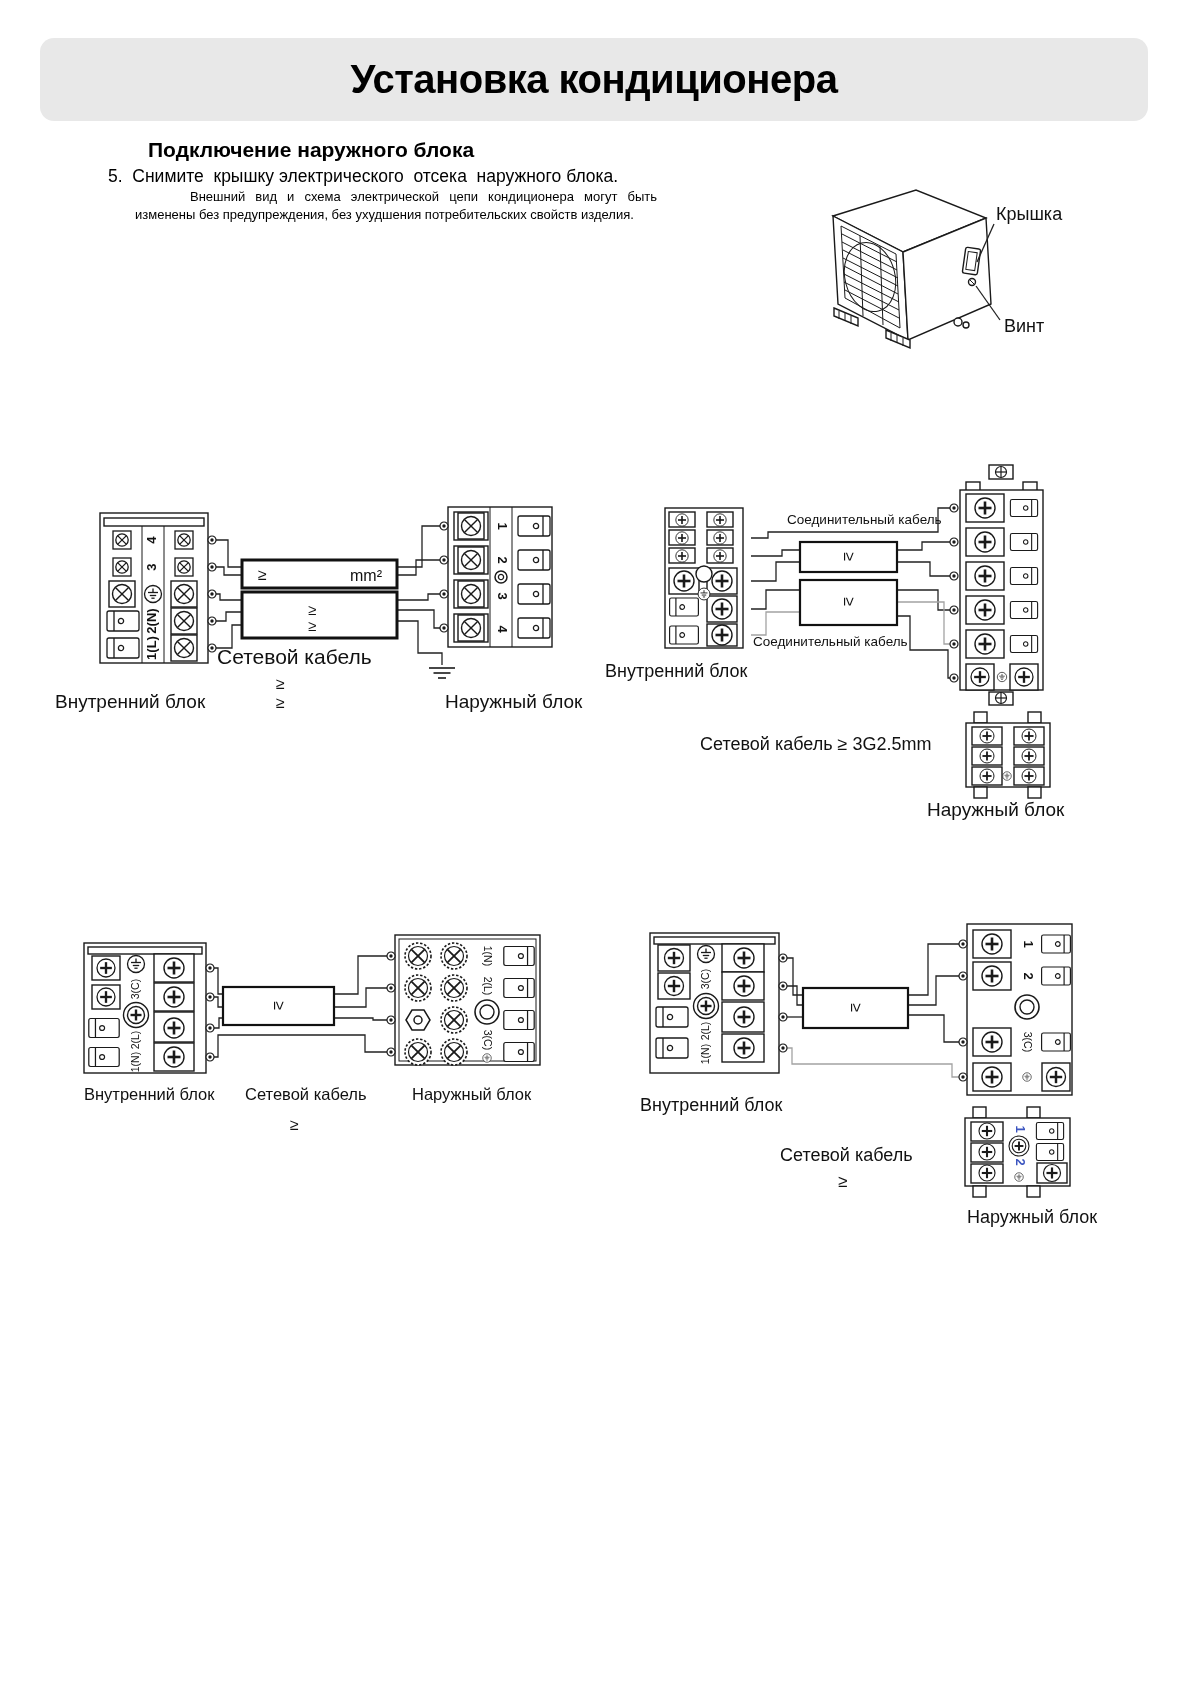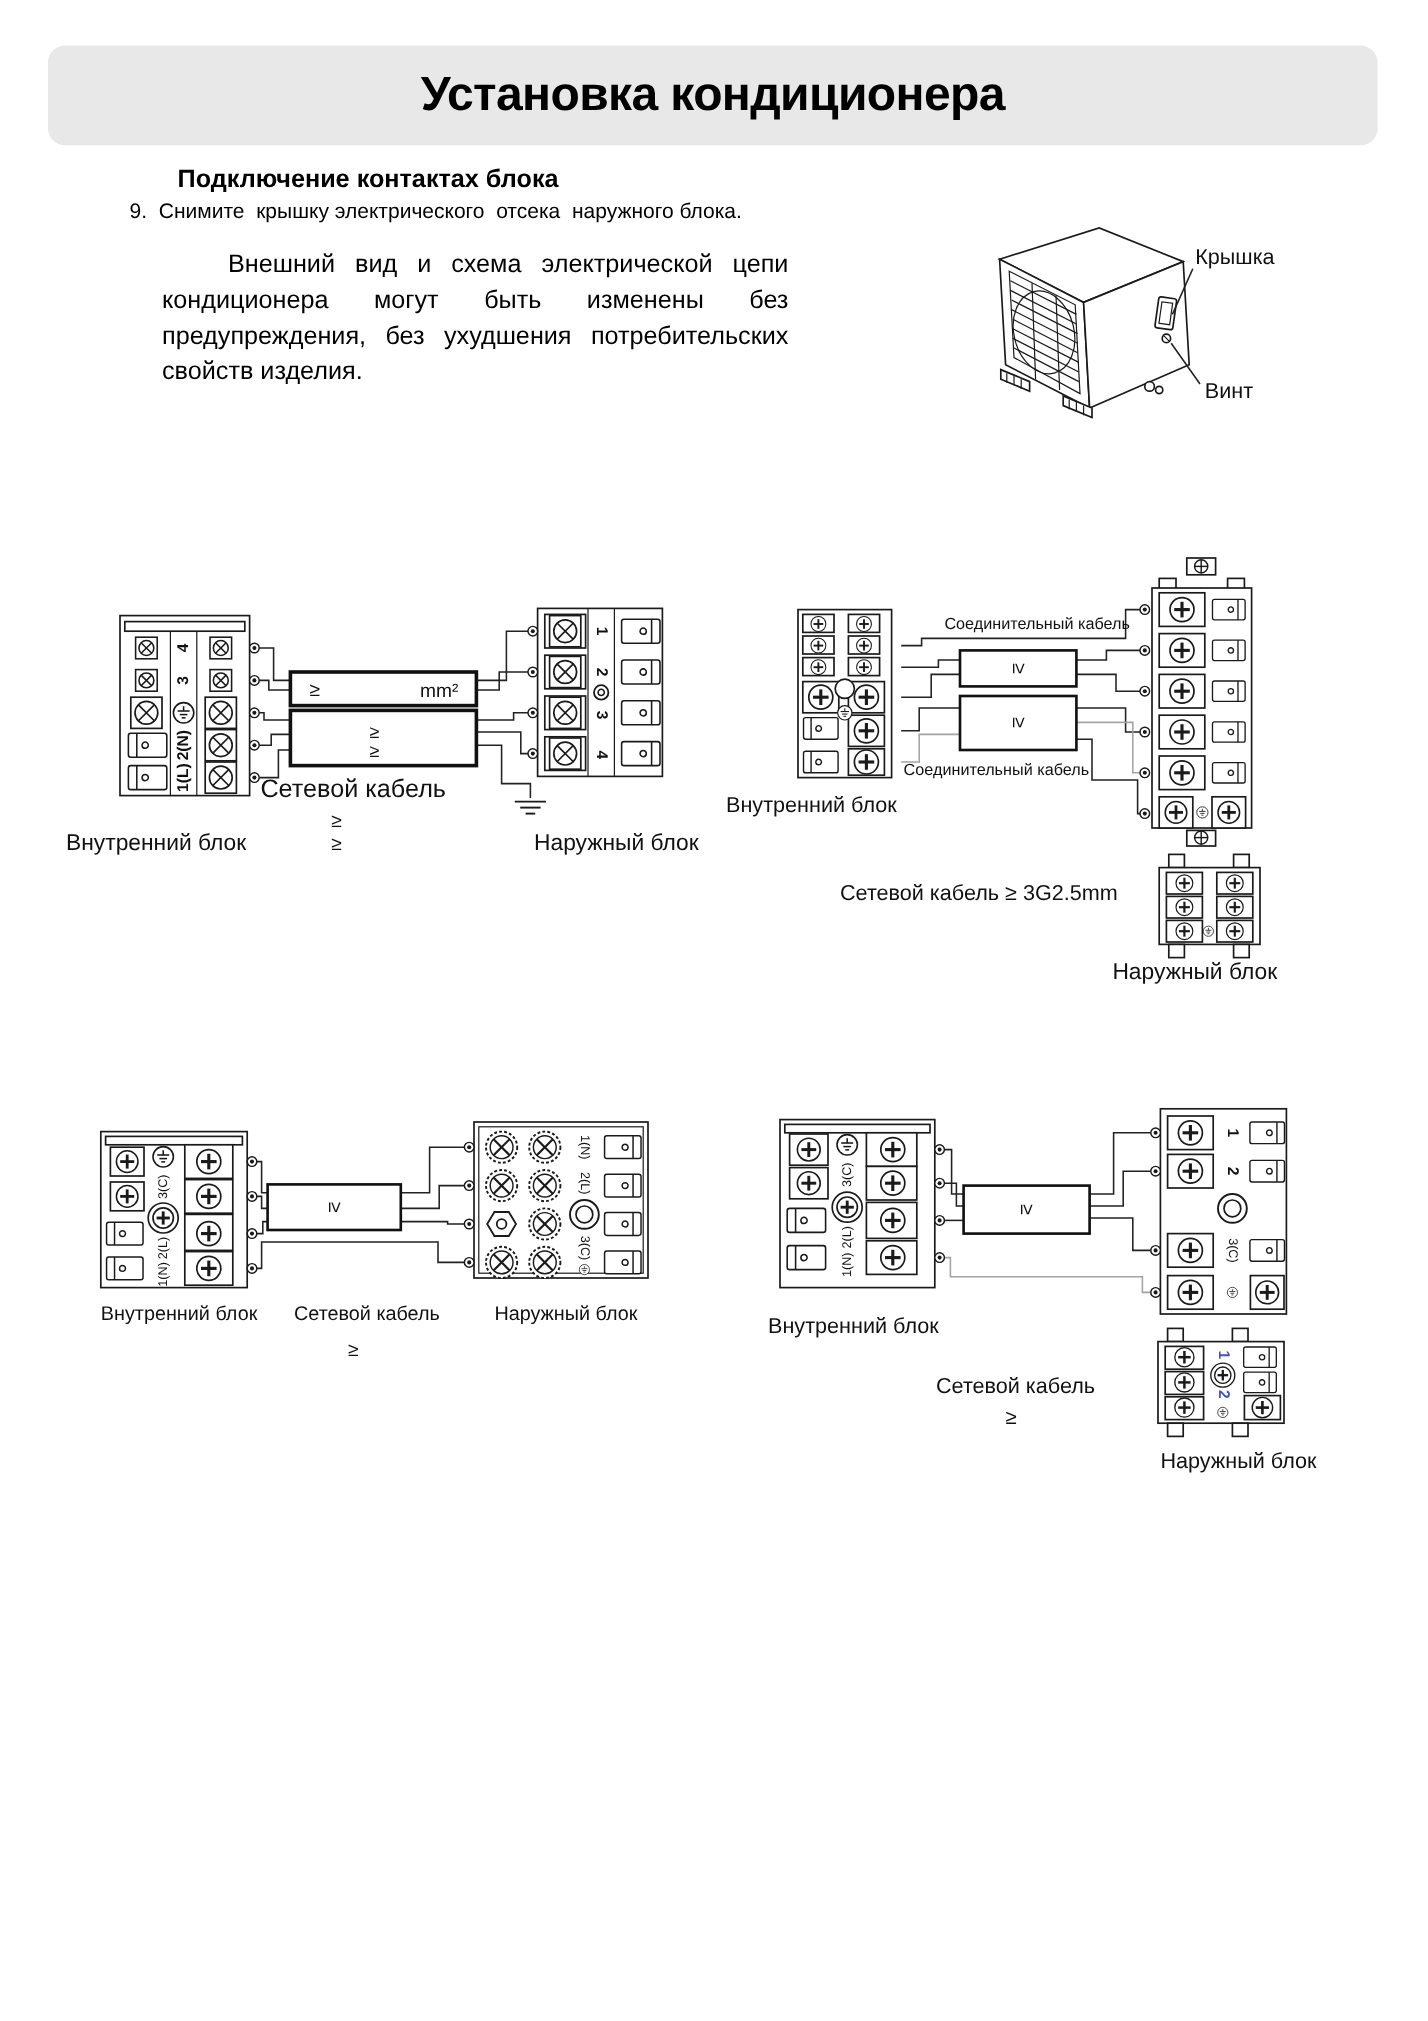--- a/index.html
+++ b/index.html
@@ -3,21 +3,21 @@
 <meta charset="utf-8">
 <style>
   html,body{margin:0;padding:0;background:#fff;}
   .page{position:relative;width:1190px;height:1517px;background:#ffffff;
         font-family:"Liberation Sans",sans-serif;color:#000;overflow:hidden;}
   .banner{position:absolute;left:40px;top:38px;width:1108px;height:83px;background:#e8e8e8;
           border-radius:14px;display:flex;align-items:center;justify-content:center;}
   .banner h1{margin:0;font-size:40px;font-weight:700;letter-spacing:-.5px;}
   .h2{position:absolute;left:148px;top:138px;font-size:21px;font-weight:700;margin:0;}
   .p1{position:absolute;left:108px;top:166px;width:580px;font-size:17.5px;margin:0;white-space:pre-wrap;}
-  .note{position:absolute;left:135px;top:206px;width:522px;font-size:21px;line-height:1.42;
+  .note{position:absolute;left:135px;top:188px;width:522px;font-size:13px;line-height:1.42;
         text-align:justify;text-indent:55px;margin:0;}
   .p2{position:absolute;left:108px;top:303px;width:526px;font-size:17.5px;line-height:1.42;
       text-align:justify;margin:0;}
   svg.fig{position:absolute;overflow:visible;}
   svg.fig text{font-family:"Liberation Sans",sans-serif;fill:#111;}
   .lnf{stroke:#1a1a1a;fill:#fff;stroke-width:1.4;}
   .thin{stroke:#1a1a1a;fill:none;stroke-width:1;}
   .w{stroke:#222;fill:none;stroke-width:1.3;}
   .wg{stroke:#a3a3a3;fill:none;stroke-width:1.3;}
   .bx{stroke:#111;fill:#fff;stroke-width:3;}
@@ -106,22 +106,22 @@
   </g>
 </defs>
 </svg>
 
 <div class="page">
 
   <div class="banner">
     <h1>Установка кондиционера</h1>
   </div>
 
-  <h2 class="h2">Подключение контактах блока</h2>
-  <p class="p1">9.  Снимите  крышку электрического  отсека  наружного блока.</p>
+  <h2 class="h2">Подключение наружного блока</h2>
+  <p class="p1">5.  Снимите  крышку электрического  отсека  наружного блока.</p>
   <p class="note">Внешний вид и схема электрической цепи кондиционера могут быть изменены без предупреждения, без ухудшения потребительских свойств изделия.</p>
 
   <svg class="fig" style="left:748px;top:170px" width="420" height="200" viewBox="0 0 420 200">
     <g>
       <polygon class="lnf" points="85,46 168,20 238,48 155,82"></polygon>
       <polygon class="lnf" points="85,46 155,82 160,170 90,134"></polygon>
       <polygon class="lnf" points="155,82 238,48 243,134 160,170"></polygon>
       <g>
         <polygon class="thin" points="93,56 148,84 152,158 97,128"></polygon>
         <ellipse class="thin" cx="122" cy="107" rx="25" ry="35" transform="rotate(-14 122 107)"></ellipse>

